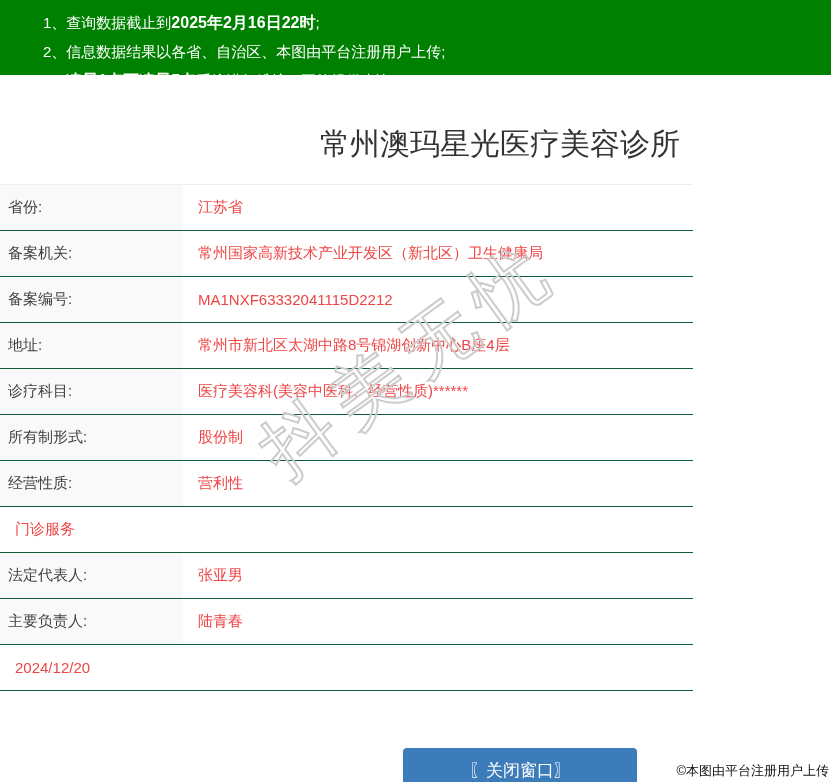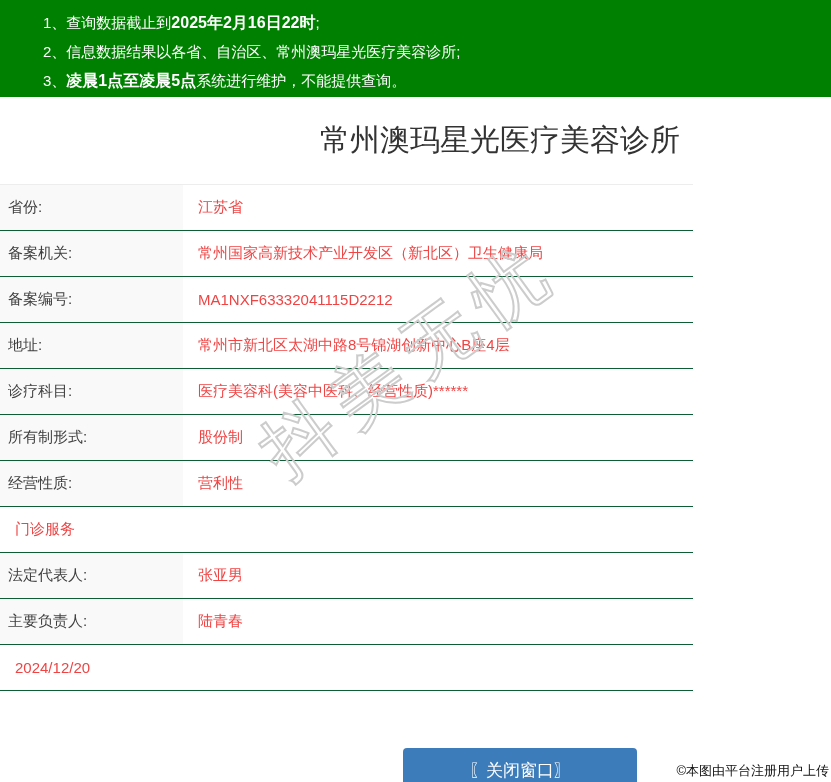--- a/index.html
+++ b/index.html
@@ -7,35 +7,35 @@
   body {
     position:relative;
     overflow:hidden;
     background:#ffffff;
     font-family:"Liberation Sans", sans-serif;
     color:#3f3f3f;
   }
 
   
   .notice-header {
-    width:831px; height:97px;
+    width:831px; height:75px;
     background:#008000;
     color:#ffffff;
     padding:8px 10px 0 43px;
   }
   .notice-line {
     font-size:15px;
     line-height:29px;
     white-space:nowrap;
   }
   .notice-line .b { font-weight:bold; font-size:16px; }
 
   
   .page-title {
-    margin-top:24px;
+    margin-top:50px;
     padding-left:169px;           
     text-align:center;
     font-size:30px;
     color:#333333;
     line-height:38px;
     white-space:nowrap;
   }
 
   
   .info-table {
@@ -109,21 +109,21 @@
       -1px  1px 0 #fff, 1px  1px 0 #fff,
       -1px  0   0 #fff, 1px  0   0 #fff,
        0   -1px 0 #fff, 0    1px 0 #fff;
   }
 </style>
 </head>
 <body>
 
 <div class="notice-header">
   <div class="notice-line"><span>1、</span><span>查询数据截止到</span><span class="b">2025年2月16日22时</span><span>;</span></div>
-  <div class="notice-line"><span>2、</span><span>信息数据结果以各省、自治区、常州澳玛星光医疗美容诊所;</span><span class="b"></span><span></span></div>
+  <div class="notice-line"><span>2、</span><span>信息数据结果以各省、自治区、本图由平台注册用户上传;</span><span class="b"></span><span></span></div>
   <div class="notice-line"><span>3、</span><span></span><span class="b">凌晨1点至凌晨5点</span><span>系统进行维护，不能提供查询。</span></div>
 </div>
 
 <div class="page-title">常州澳玛星光医疗美容诊所</div>
 
 <div class="info-table">
   <div class="info-row">
     <div class="cell-label">省份:</div>
     <div class="cell-value">江苏省</div>
   </div>

